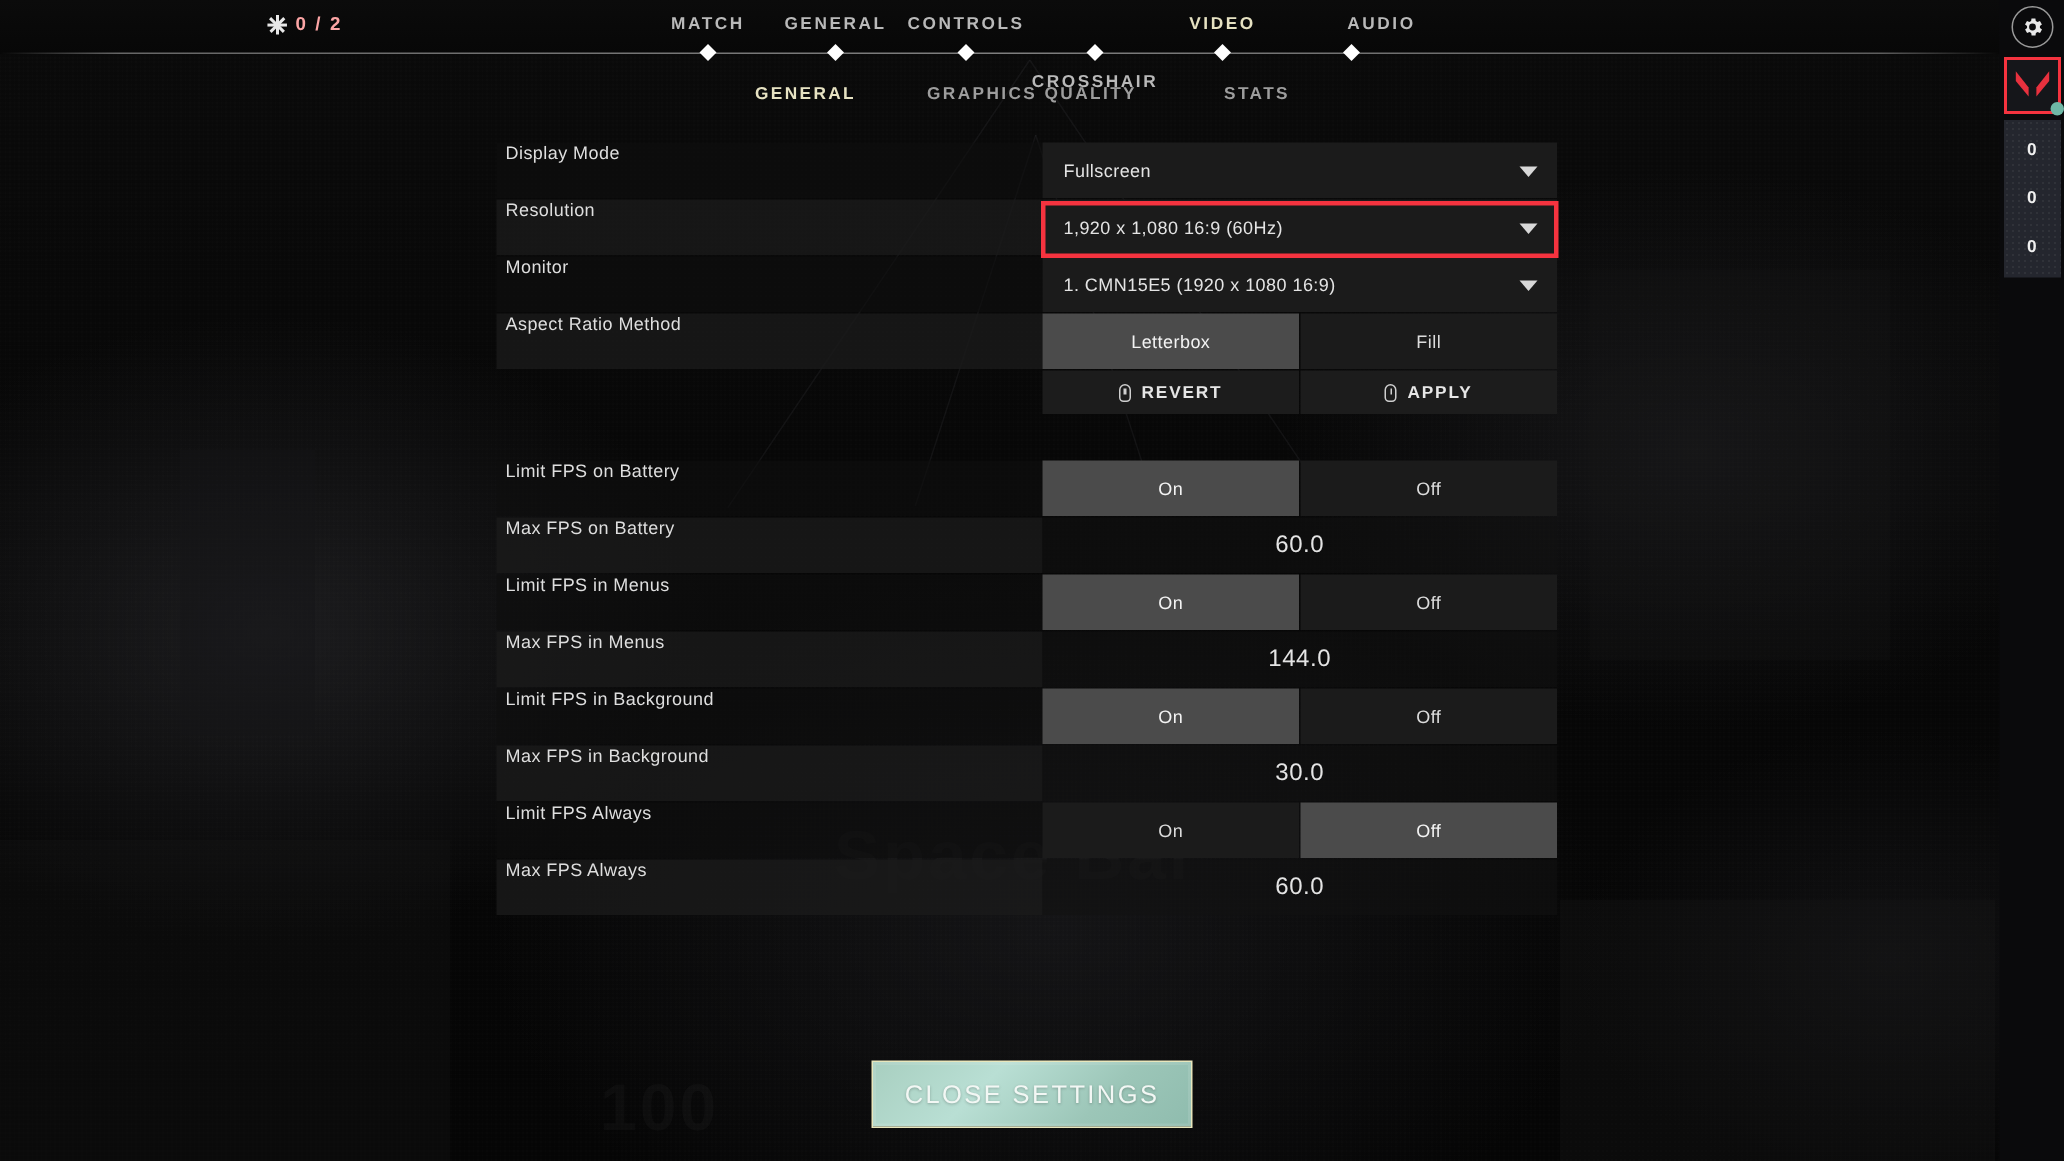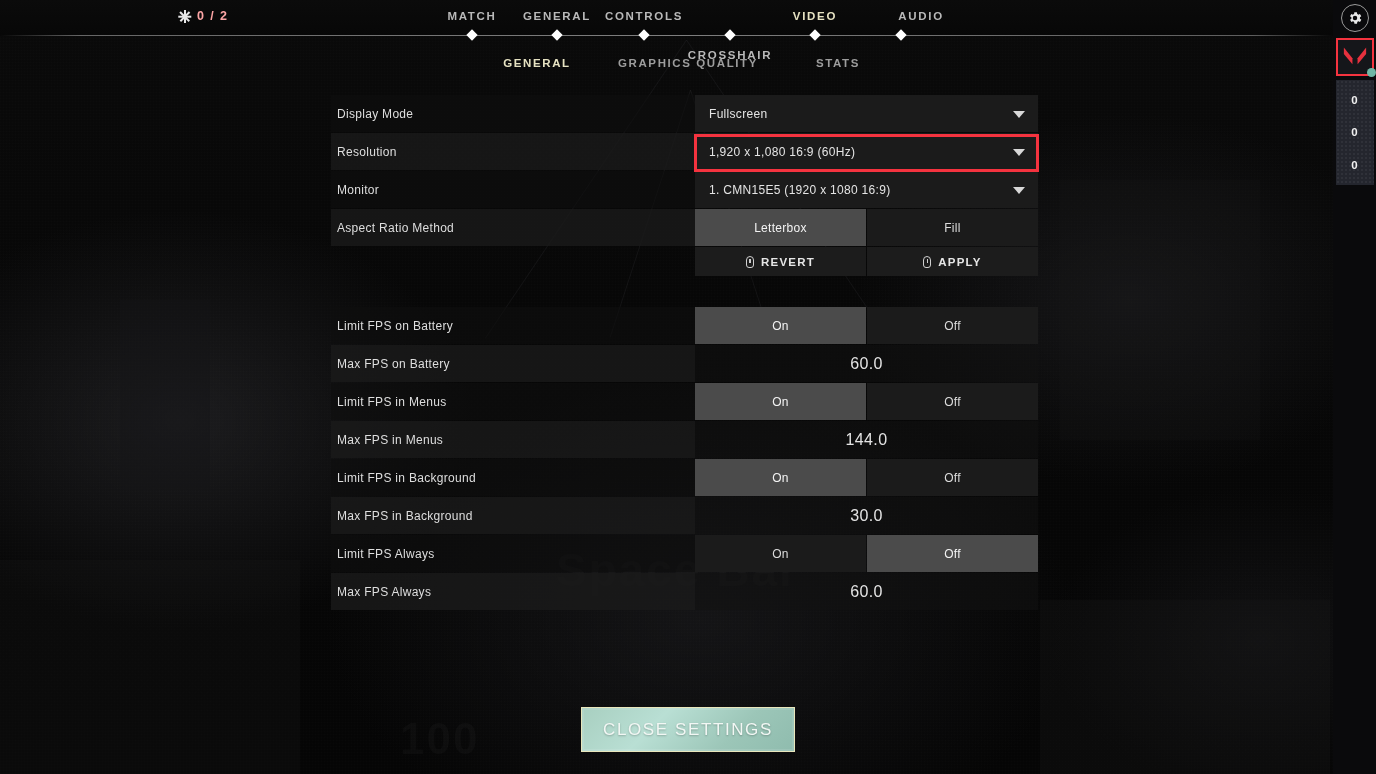--- a/index.html
+++ b/index.html
@@ -165,21 +165,21 @@
     position: relative;
     display: flex;
     align-items: stretch;
     height: 37px;
     margin-bottom: 1px;
   }
   .row.alt .label-cell { background: rgba(26,26,26,0.80); }
   .label-cell {
     width: 364px;
     display: flex;
-    align-items: center;
+    align-items: flex-start;
     padding-left: 6px;
     background: rgba(15,15,15,0.62);
   }
   .label-cell.plain { background: transparent; }
   .label-text {
     color: #dedede;
     font-size: 12px;
     letter-spacing: 0.3px;
   }
   .value-cell {

